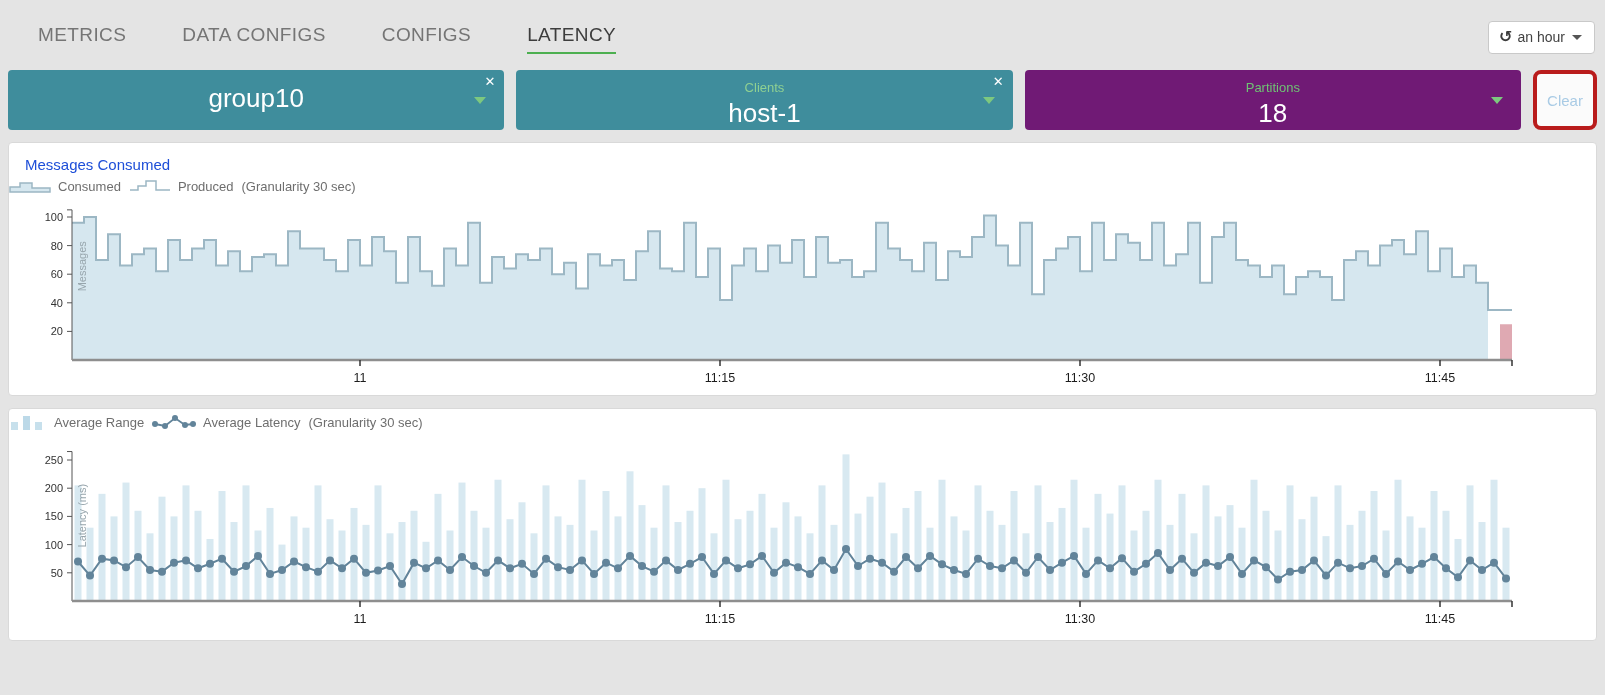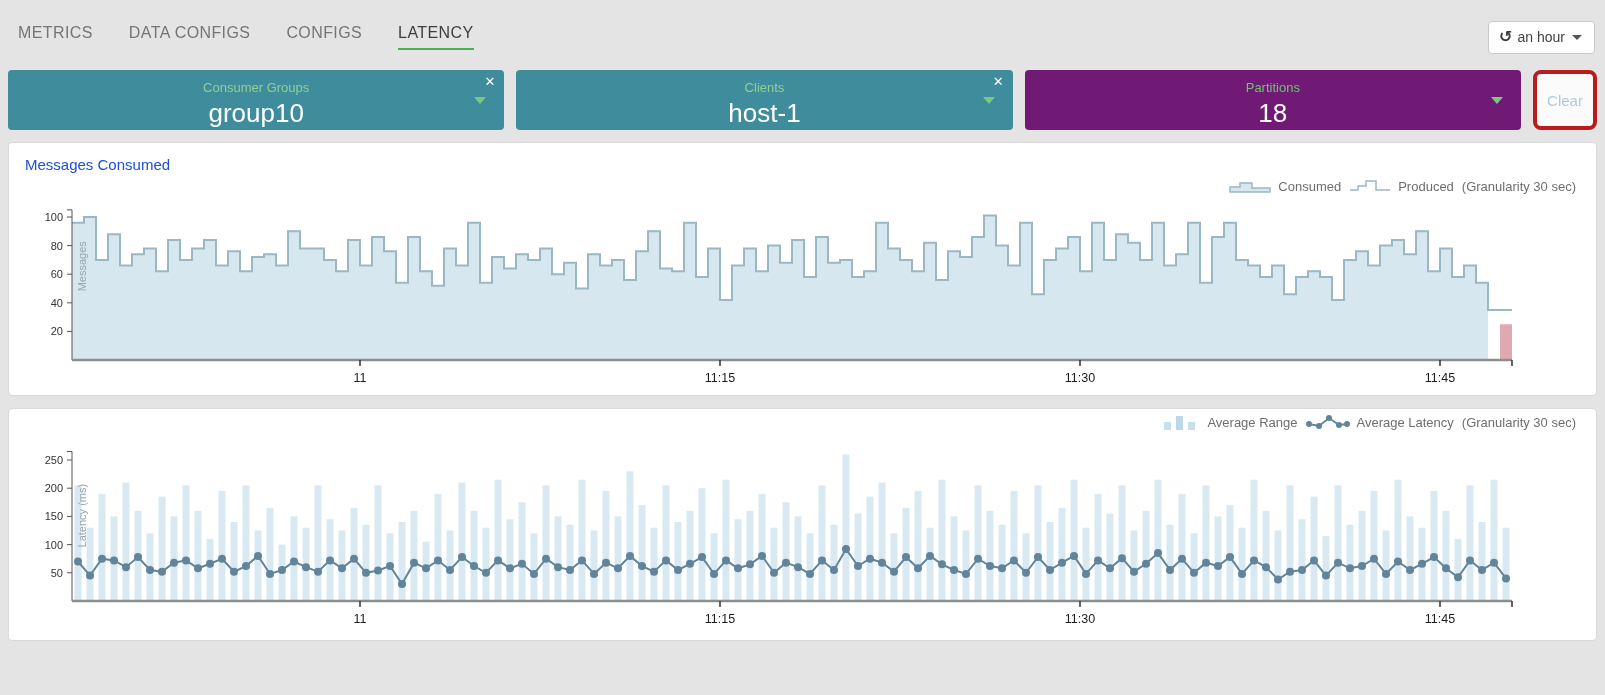--- a/index.html
+++ b/index.html
@@ -2,22 +2,22 @@
 <html><head>
 <meta charset="utf-8">
 <style>
   * { box-sizing: border-box; margin: 0; padding: 0; }
   html,body { width:1605px; height:695px; overflow:hidden; background:#e4e4e4;
     font-family:"Liberation Sans","DejaVu Sans",sans-serif; }
 
   
   .topbar { position:relative; height:62px; padding:24px 0 0 18px; }
   .tabs { display:flex; gap:36px; }
-  .tab { font-size:16px; letter-spacing:.4px; color:#757575; cursor:pointer;
-    padding-bottom:6px; border-bottom:2px solid transparent; }
+  .tab { font-size:19px; letter-spacing:.4px; color:#757575; cursor:pointer;
+    padding-bottom:6px; border-bottom:2px solid transparent;margin-left:20px; }
   .tab.active { color:#3d3d3d; border-bottom-color:#4caf50; }
   .time-btn { position:absolute; right:10px; top:21px; background:#fff;
     border:1px solid #c9c9c9; border-radius:4px; padding:7px 12px 8px 10px;
     font-size:14px; color:#424242; display:flex; align-items:center; gap:5px; cursor:pointer; }
   .time-btn .hist { font-size:16px; font-weight:bold; line-height:1; color:#3c3c3c; }
   .caret-dn { width:0; height:0; border-left:5px solid transparent;
     border-right:5px solid transparent; border-top:5px solid #555; margin-left:2px; }
 
   
   .filters { display:flex; gap:12px; padding:8px 8px 0 8px; align-items:stretch; }
@@ -34,22 +34,22 @@
     border-left:6px solid transparent; border-right:6px solid transparent;
     border-top:7px solid #7dc87f; }
   .clear-btn { width:64px; height:60px; background:#fbfbfb; border:4px solid #b91c1c;
     border-radius:8px; color:#a9cbe5; font-size:15px; cursor:pointer;
     font-family:inherit; }
 
   
   .panel { background:#fff; border:1px solid #d9d9d9; border-radius:4px;
     margin:12px 8px 0 8px; overflow:hidden; }
   .panel-title { font-size:15px; font-weight:normal; color:#1d4ed8; padding:13px 24px 0 16px; }
-  .legend-row { display:flex; justify-content:flex-end; align-items:center; gap:8px;
-    padding:4px 20px 0 18px; height:22px; }
+  .legend-row { display:flex; align-items:center; gap:8px;
+    padding:4px 20px 0 0; height:22px; }
   .legend-item { display:flex; align-items:center; gap:7px; }
   .legend-label, .legend-note { font-size:13px; color:#6e6e6e; }
   svg text.ytick { font-size:11px; fill:#333; font-family:inherit; }
   svg text.xtick { font-size:12.5px; fill:#1c1c1c; font-family:inherit; }
   svg text.axlab { font-size:11px; fill:#97a5ac; font-family:inherit; }
 </style>
 </head>
 <body>
 
 <div class="topbar">
@@ -62,21 +62,20 @@
   <div class="time-btn">
     <span class="hist">↺</span>
     <span>an hour</span>
     <span class="caret-dn"></span>
   </div>
 </div>
 
 <div class="filters">
   <div class="fcard teal">
     <span class="fx">✕</span>
-    <div class="ftitle">Consumer Groups</div>
     <div class="fvalue">group10</div>
     <span class="fcaret"></span>
   </div>
   <div class="fcard teal">
     <span class="fx">✕</span>
     <div class="ftitle">Clients</div>
     <div class="fvalue">host-1</div>
     <span class="fcaret"></span>
   </div>
   <div class="fcard navy">

